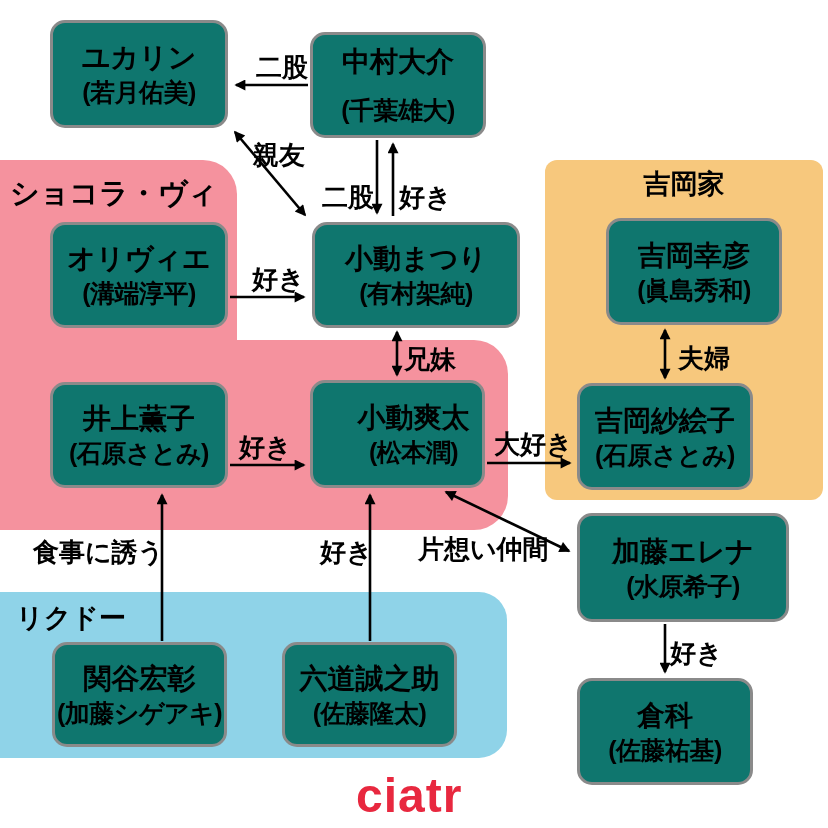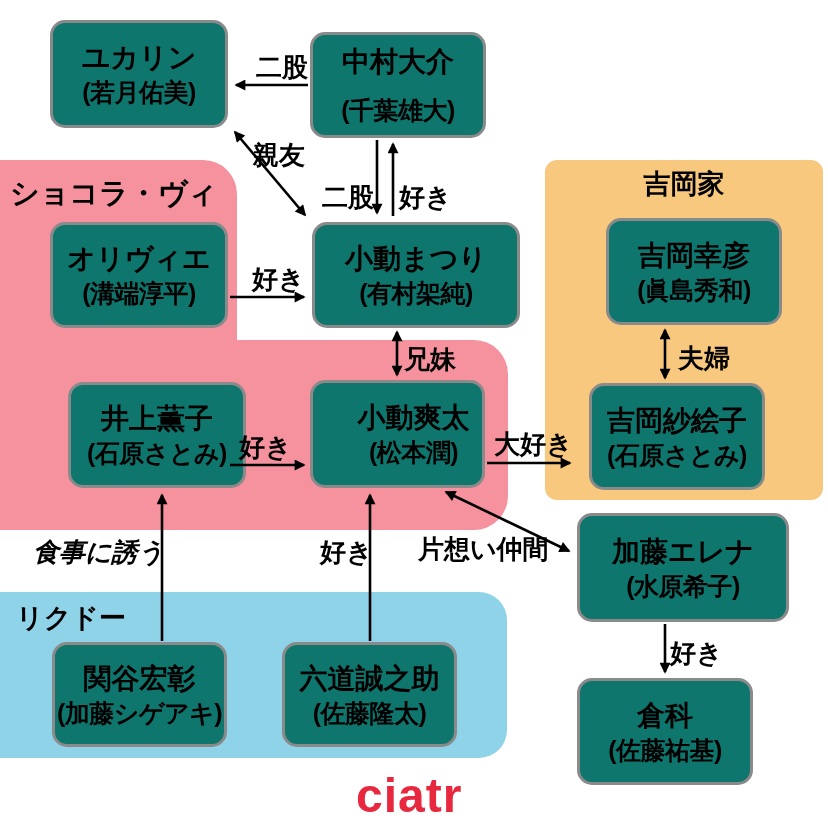--- a/index.html
+++ b/index.html
@@ -44,33 +44,33 @@
     <span class="actor">(千葉雄大)</span>
   </div>
   <div class="person" style="left:50px;top:222px;width:178px;height:106px;">
     <span class="name">オリヴィエ</span>
     <span class="actor">(溝端淳平)</span>
   </div>
   <div class="person" style="left:312px;top:222px;width:208px;height:106px;">
     <span class="name">小動まつり</span>
     <span class="actor">(有村架純)</span>
   </div>
-  <div class="person" style="left:68px;top:382px;width:178px;height:106px;">
+  <div class="person" style="left:50px;top:382px;width:178px;height:106px;">
     <span class="name">井上薫子</span>
     <span class="actor">(石原さとみ)</span>
   </div>
   <div class="person" style="left:310px;top:380px;width:175px;height:108px;padding-left:32px;">
     <span class="name">小動爽太</span>
     <span class="actor">(松本潤)</span>
   </div>
   <div class="person" style="left:577px;top:218px;width:176px;height:107px;margin-left:29px;">
     <span class="name">吉岡幸彦</span>
     <span class="actor">(眞島秀和)</span>
   </div>
-  <div class="person" style="left:577px;top:383px;width:176px;height:107px;margin-left:12px;">
+  <div class="person" style="left:577px;top:383px;width:176px;height:107px;">
     <span class="name">吉岡紗絵子</span>
     <span class="actor">(石原さとみ)</span>
   </div>
   <div class="person" style="left:577px;top:513px;width:212px;height:109px;">
     <span class="name">加藤エレナ</span>
     <span class="actor">(水原希子)</span>
   </div>
   <div class="person" style="left:577px;top:678px;width:176px;height:107px;">
     <span class="name">倉科</span>
     <span class="actor">(佐藤祐基)</span>
@@ -109,18 +109,18 @@
   <div class="rlabel" style="left:253px;top:138px;">親友</div>
   <div class="rlabel" style="left:322px;top:180px;">二股</div>
   <div class="rlabel" style="left:399px;top:180px;">好き</div>
   <div class="rlabel" style="left:252px;top:262px;">好き</div>
   <div class="rlabel" style="left:404px;top:342px;">兄妹</div>
   <div class="rlabel" style="left:239px;top:430px;">好き</div>
   <div class="rlabel" style="left:494px;top:427px;">大好き</div>
   <div class="rlabel" style="left:678px;top:341px;">夫婦</div>
   <div class="rlabel" style="left:418px;top:532px;">片想い仲間</div>
   <div class="rlabel" style="left:670px;top:636px;">好き</div>
-  <div class="rlabel" style="left:33px;top:535px;font-style:italic;">食事に誘う</div>
+  <div class="rlabel" style="left:33px;top:535px;">食事に誘う</div>
   <div class="rlabel" style="left:320px;top:535px;">好き</div>
 
   <div class="logo" style="left:356px;top:768px;">ciatr</div>
 
 </div>
 
 </body></html>

